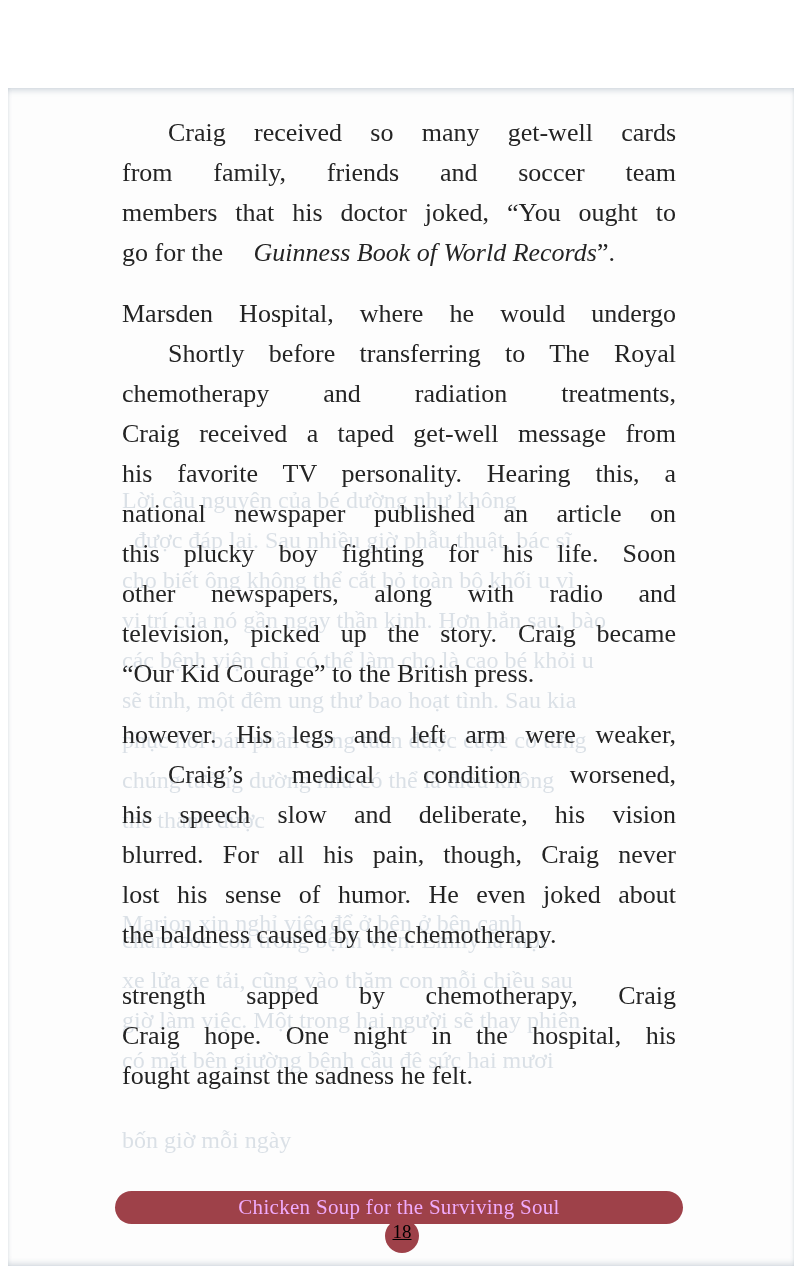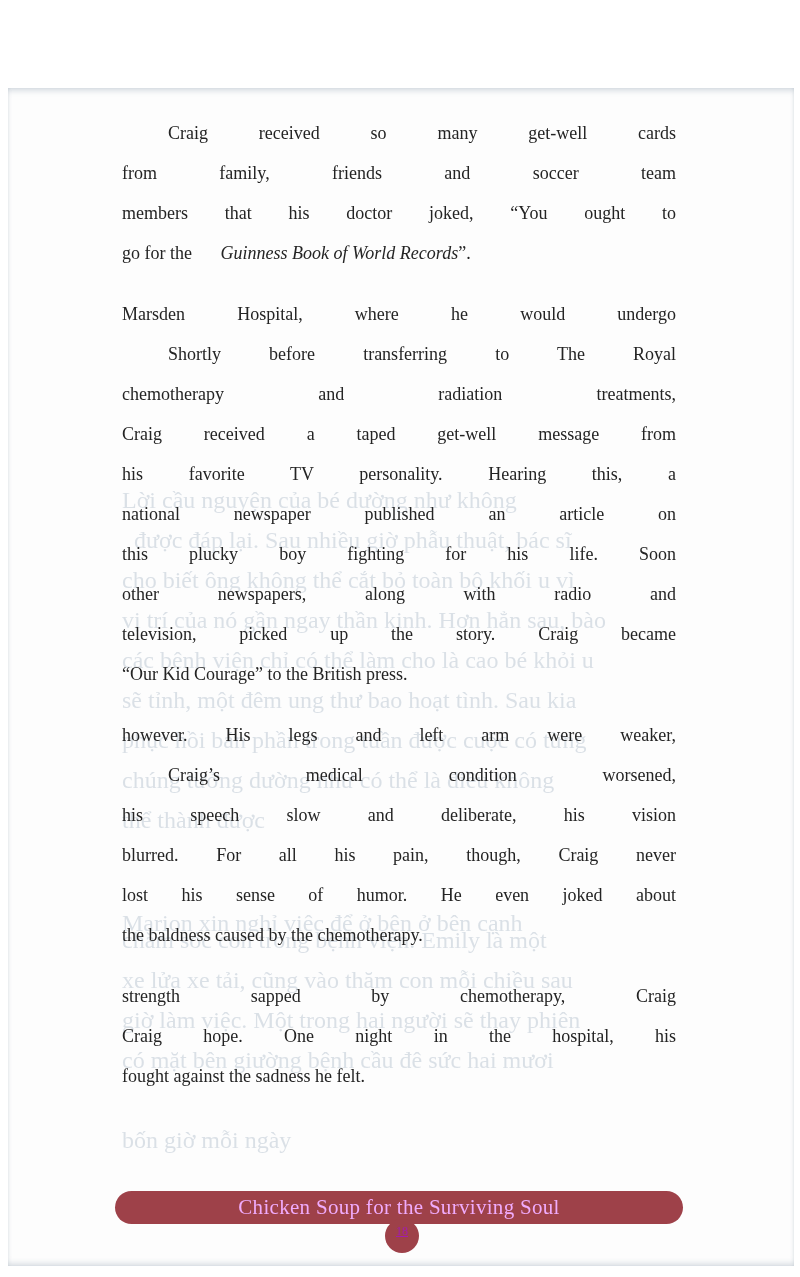--- a/index.html
+++ b/index.html
@@ -21,21 +21,21 @@
   
   .bleed-layer { position: absolute; left: 0; top: 0; width: 100%; height: 100%; }
   .bleed {
     position: absolute; left: 114px; width: 560px;
     color: #8da0b4; opacity: 0.30;
     font-size: 24px; line-height: 30px; white-space: nowrap; overflow: hidden;
   }
   
   .text-block {
     position: absolute; left: 114px; top: 25px; width: 554px;
-    color: #242424; font-size: 18px; line-height: 40px;
+    color: #242424; font-size: 26px; line-height: 40px;
   }
   .para { margin: 0 0 21px 0; }
   .line {
     height: 40px; overflow: hidden;
     text-align: justify; text-align-last: justify;
   }
   .line.first { padding-left: 46px; }
   .line.last { text-align-last: left; }
   .it { font-style: italic; margin-left: 24px; }
   
@@ -44,21 +44,21 @@
     background: #9e4149; border-radius: 17px;
     text-align: center; line-height: 32px;
     color: #f0abfc; font-size: 21px; letter-spacing: 0.3px;
   }
   .num-circle {
     position: absolute; left: 377px; top: 1131px; width: 34px; height: 34px;
     border-radius: 50%; background: #9e4149;
   }
   .num {
     position: absolute; left: 377px; top: 1133px; width: 34px;
-    text-align: center; color: #a21caf; font-size: 12px; line-height: 21px; text-decoration: underline;
+    text-align: center; color: #000000; font-size: 19px; line-height: 21px; text-decoration: underline;
   }
 </style>
 </head>
 <body>
 
 <div class="canvas">
   <div class="book-page">
     <div class="bleed-layer" id="bleed-layer">
         <div class="bleed" style="top: 397px;">Lời cầu nguyện của bé dường như không</div>
         <div class="bleed" style="top: 437px; margin-left: 12px;">được đáp lại. Sau nhiều giờ phẫu thuật, bác sĩ</div>

